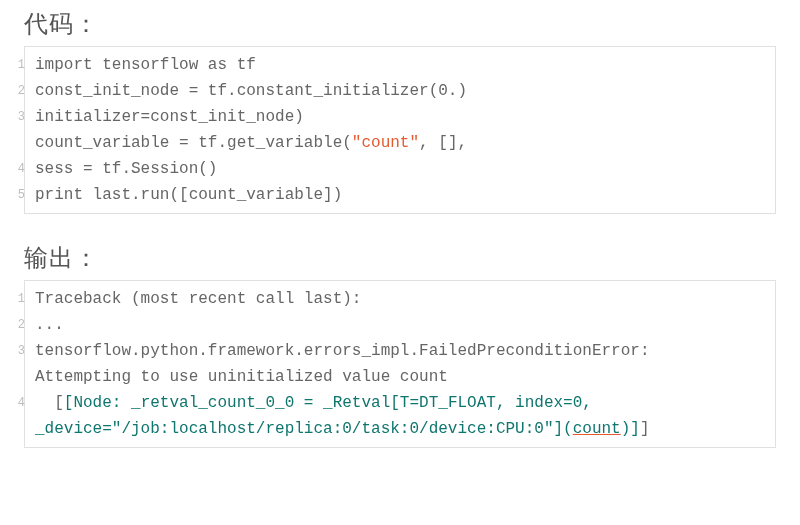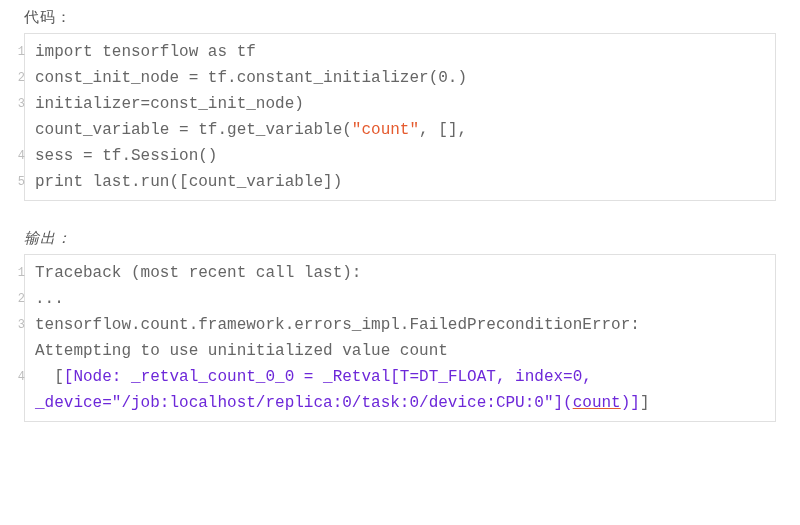--- a/index.html
+++ b/index.html
@@ -9,28 +9,27 @@
     height: 525px;
     background: #ffffff;
     font-family: "Microsoft YaHei", "PingFang SC", "Helvetica Neue", Arial, sans-serif;
     color: #333333;
   }
   .page {
     box-sizing: border-box;
     padding: 4px 24px 10px 24px;
   }
   .section-title {
-    font-size: 15px;
+    font-size: 24px;
     color: #555;
     margin: 4px 0 6px 0;
     letter-spacing: 1px;
   }
   .section-title.second {
     margin-top: 28px;
-    font-style: italic;
   }
   .code-block {
     position: relative;
     border: 1px solid #e0e0e0;
     background: #ffffff;
     box-sizing: border-box;
   }
   .gutter {
     position: absolute;
     top: 5px;
@@ -57,21 +56,21 @@
     color: #666666;
   }
   .line {
     white-space: pre-wrap;
     word-break: break-word;
   }
   .tok-str {
     color: #e55b2f;
   }
   .out-err {
-    color: #6d28d9;
+    color: #0f766e;
   }
   .out-err .underline {
     text-decoration: underline;
     text-decoration-color: #e55b2f;
   }
 </style>
 </head>
 <body>
 
 <div class="page">
@@ -104,20 +103,20 @@
       <span class="ln">1</span>
       <span class="ln">2</span>
       <span class="ln">3</span>
       <span class="ln cont">.</span>
       <span class="ln">4</span>
       <span class="ln cont">.</span>
     </div>
     <div class="code-body">
       <div class="line"><span>Traceback (most recent call last):</span></div>
       <div class="line"><span>...</span></div>
-      <div class="line"><span>tensorflow.count.framework.errors_impl.FailedPreconditionError: </span></div>
+      <div class="line"><span>tensorflow.python.framework.errors_impl.FailedPreconditionError: </span></div>
       <div class="line"><span>Attempting to use uninitialized value count</span></div>
       <div class="line"><span>  [</span><span class="out-err"><span>[Node: _retval_count_0_0 = _Retval[T=DT_FLOAT, index=0, </span></span></div>
       <div class="line"><span class="out-err"><span>_device="/job:localhost/replica:0/task:0/device:CPU:0"](</span><span class="underline">count</span><span>)]</span></span><span>]</span></div>
     </div>
   </div>
 
 </div>
 
 </body></html>

